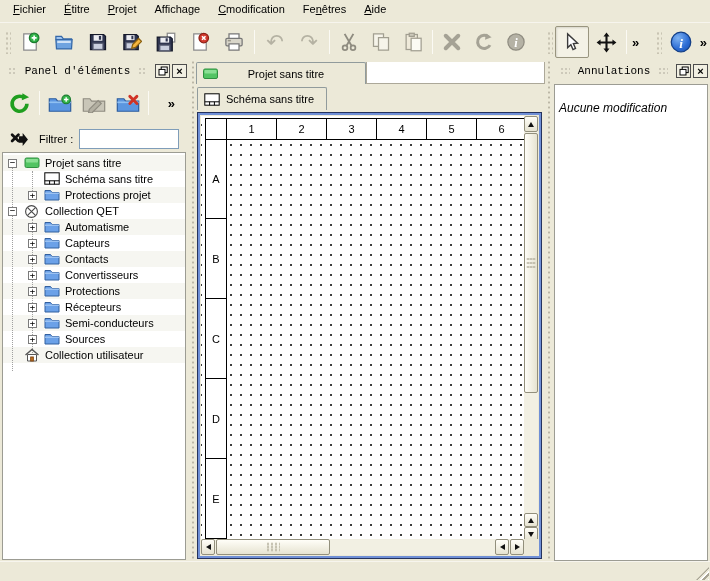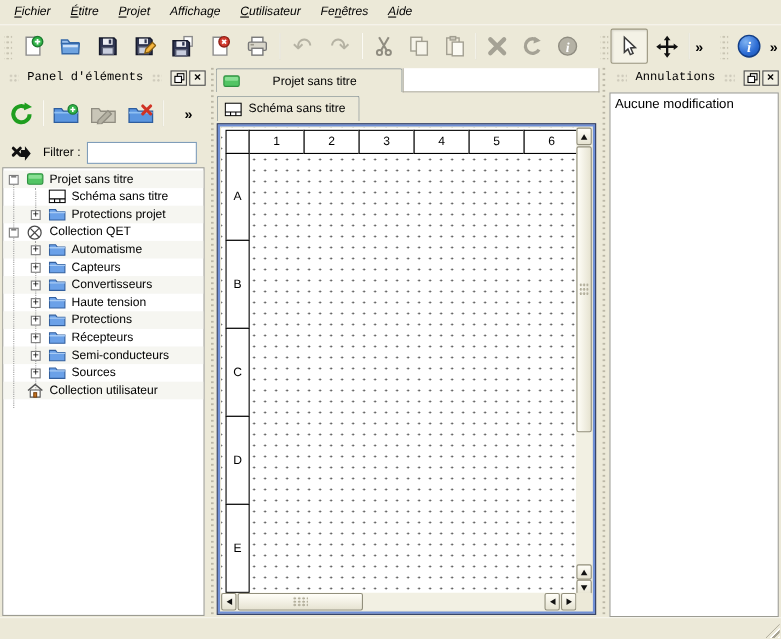--- a/index.html
+++ b/index.html
@@ -5,22 +5,22 @@
   * { margin:0; padding:0; box-sizing:border-box; }
   html,body { background:#d4d0c8; }
   .app {
     position:relative; width:710px; height:581px;
     background:#ece9d8; overflow:hidden;
     font-family:"Liberation Sans","DejaVu Sans",sans-serif;
     font-size:11px; color:#000;
   }
   
   .menubar { position:absolute; top:0; left:0; right:0; height:23px;
-    display:flex; align-items:center; padding-left:4px;
-    border-bottom:1px solid #f7f5ee;font-style:italic; }
+    display:flex; align-items:flex-start; padding-left:4px;
+    border-bottom:1px solid #f7f5ee; }
   .menu-item { padding:3px 9px; cursor:default; }
   .menu-item .u { text-decoration:underline; }
   
   .toolbar { position:absolute; top:24px; left:0; right:0; height:36px;
     display:flex; align-items:center; padding-left:2px; }
   .handle { width:7px; height:24px; margin:0 2px;
     background-image:radial-gradient(circle,#c8c4b2 1px,transparent 1.3px);
     background-size:4px 5px; background-position:1px 1px; }
   .tbtn { width:34px; height:32px; display:flex; align-items:center;
     justify-content:center; border:1px solid transparent; border-radius:2px; }
@@ -118,40 +118,40 @@
   .corner { position:absolute; right:0; bottom:0; width:14px; height:16px; background:#ece9d8; }
   
   .split { position:absolute; top:0; bottom:0; width:7px; }
   .split::before { content:""; position:absolute; left:2px; top:0; bottom:0; width:4px;
     background-image:radial-gradient(circle,#bbb7a6 1px,transparent 1.2px);
     background-size:4px 5px; }
   .split.s1 { left:189px; } .split.s2 { left:545px; }
   
   .undo-list { position:absolute; top:24px; left:2px; right:2px; bottom:0;
     background:#fff; border:1px solid #9c9c93; font-size:12px; }
-  .undo-item { padding:2px 4px; }
+  .undo-item { padding:16px 4px;font-style:italic; }
   
   .statusbar { position:absolute; left:0; right:0; bottom:0; height:20px;
     border-top:1px solid #f7f5ee; }
   .sizegrip { position:absolute; right:1px; bottom:1px; width:13px; height:13px;
     background:repeating-linear-gradient(135deg,transparent 0 2px,#fff 2px 3px,#a8a494 3px 5px);
     clip-path:polygon(100% 0,100% 100%,0 100%); }
   svg { display:block; }
 </style>
 </head>
 <body>
 
 <div class="app">
 
   <div class="menubar">
     <div class="menu-item"><span></span><span class="u">F</span><span>ichier</span></div>
     <div class="menu-item"><span></span><span class="u">É</span><span>titre</span></div>
     <div class="menu-item"><span></span><span class="u">P</span><span>rojet</span></div>
     <div class="menu-item"><span>Afficha</span><span class="u">g</span><span>e</span></div>
-    <div class="menu-item"><span></span><span class="u">C</span><span>utilisateur</span></div>
+    <div class="menu-item"><span></span><span class="u">C</span><span>modification</span></div>
     <div class="menu-item"><span>Fe</span><span class="u">n</span><span>êtres</span></div>
     <div class="menu-item"><span></span><span class="u">A</span><span>ide</span></div>
   </div>
 
   <div class="toolbar">
     <div class="handle"></div>
     <div class="tbtn">
         <span>
           <svg width="20" height="20" viewBox="0 0 16 16">
             <path d="M3 1.5h6.5L13 5v9.5H3z" fill="#fff" stroke="#8a8a8a"></path>
@@ -455,31 +455,31 @@
             <span>Capteurs</span>
           </div>
           <div class="trow d1">
             <span class="exp plus"></span>
             <span class="ticon">
                 <svg width="16" height="13" viewBox="0 0 16 13">
                   <path d="M1 2.5h5.5L8 4.5h7V12H1z" fill="#6ba1e8" stroke="#33609f"></path>
                   <path d="M1 5.2h14" stroke="#a8cbf4" stroke-width="1.2"></path>
                 </svg>
               </span>
+            <span>Contacts</span>
+          </div>
+          <div class="trow d1">
+            <span class="exp plus"></span>
+            <span class="ticon">
+                <svg width="16" height="13" viewBox="0 0 16 13">
+                  <path d="M1 2.5h5.5L8 4.5h7V12H1z" fill="#6ba1e8" stroke="#33609f"></path>
+                  <path d="M1 5.2h14" stroke="#a8cbf4" stroke-width="1.2"></path>
+                </svg>
+              </span>
             <span>Convertisseurs</span>
-          </div>
-          <div class="trow d1">
-            <span class="exp plus"></span>
-            <span class="ticon">
-                <svg width="16" height="13" viewBox="0 0 16 13">
-                  <path d="M1 2.5h5.5L8 4.5h7V12H1z" fill="#6ba1e8" stroke="#33609f"></path>
-                  <path d="M1 5.2h14" stroke="#a8cbf4" stroke-width="1.2"></path>
-                </svg>
-              </span>
-            <span>Haute tension</span>
           </div>
           <div class="trow d1">
             <span class="exp plus"></span>
             <span class="ticon">
                 <svg width="16" height="13" viewBox="0 0 16 13">
                   <path d="M1 2.5h5.5L8 4.5h7V12H1z" fill="#6ba1e8" stroke="#33609f"></path>
                   <path d="M1 5.2h14" stroke="#a8cbf4" stroke-width="1.2"></path>
                 </svg>
               </span>
             <span>Protections</span>

